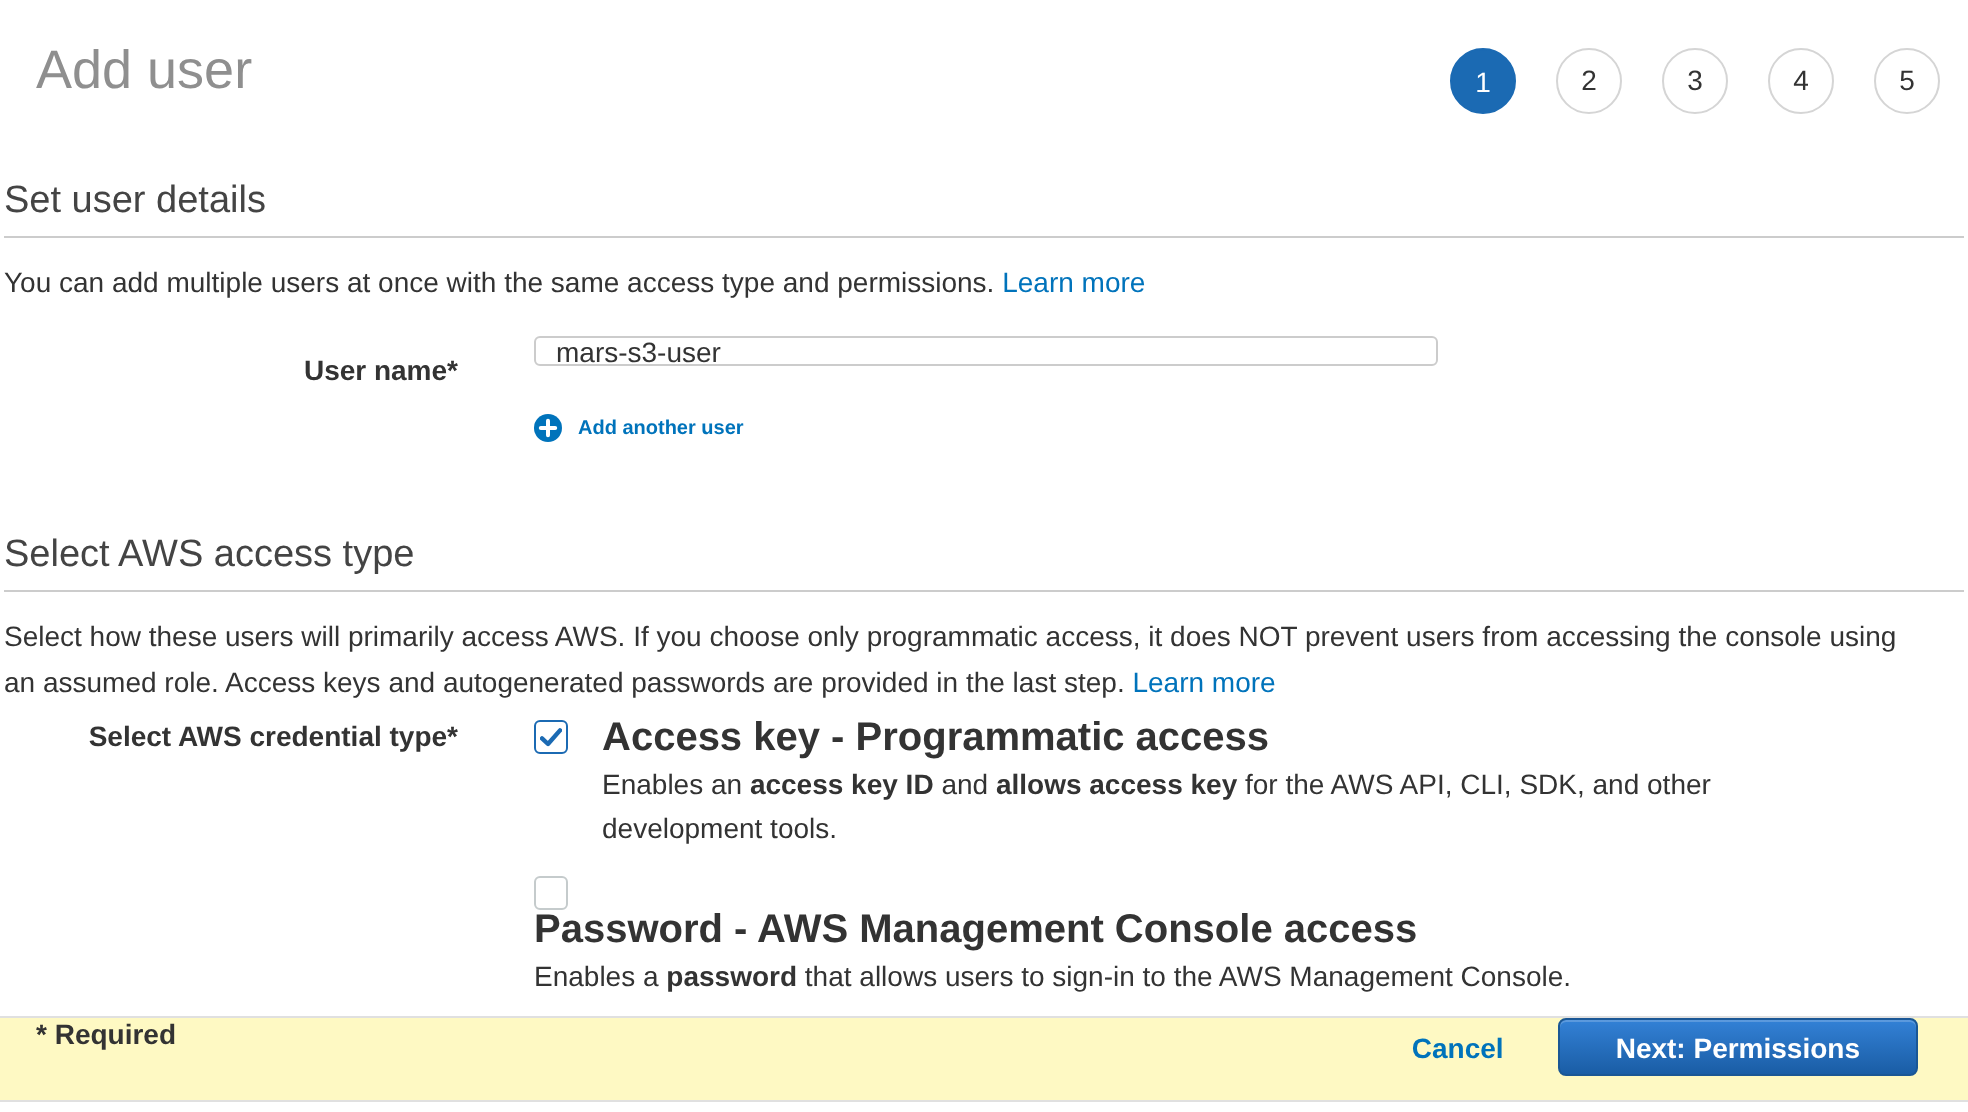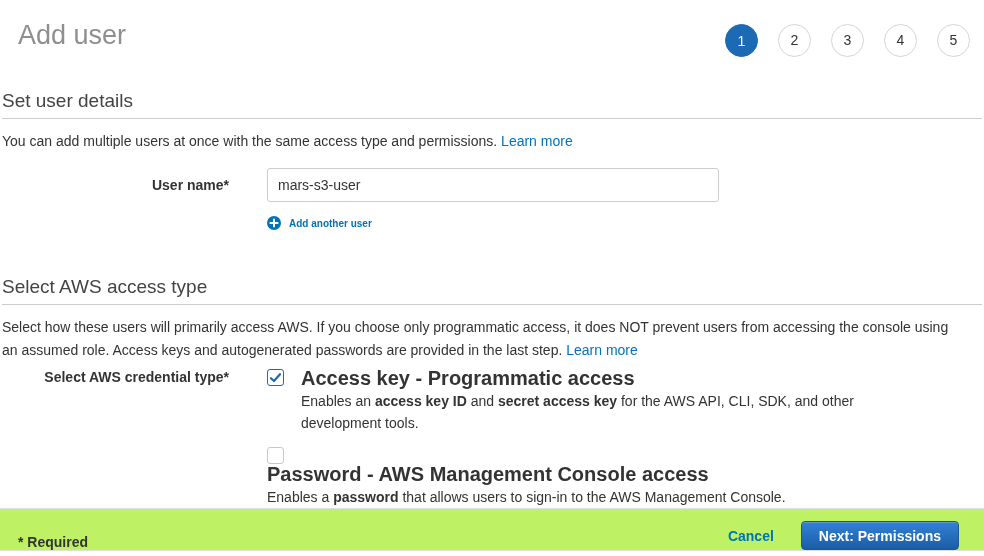--- a/index.html
+++ b/index.html
@@ -77,21 +77,21 @@
     margin-right: 18px;
     text-align: right;
     font-size: 14px;
     font-weight: 700;
     color: #333;
   }
   .form-label.for-input { padding-top: 9px; }
   .form-label.for-options { padding-top: 1px; }
   .username-input {
     width: 452px;
-    height: 34px;
+    height: 15px;
     border: 1px solid #ccc;
     border-radius: 3px;
     padding: 0 10px;
     font-size: 14px;
     color: #333;
     font-family: "Liberation Sans", "DejaVu Sans", sans-serif;
     outline: none;
   }
   .add-user-row { margin-top: 14px; }
   .add-user-link {
@@ -138,41 +138,41 @@
   .option-desc .b { font-weight: 700; }
   
   .footer {
     position: absolute;
     left: 0; right: 0;
     top: 508px;
     height: 43px;
     border-top: 1px solid #e0e0e0;
     border-bottom: 1px solid #e0e0e0;
     display: flex;
-    align-items: flex-end;
+    align-items: flex-start;
     padding: 0 25px 0 18px;
-    background: #bef264;
+    background: #fef9c3;
   }
   .required-note {
     font-size: 14px;
     font-weight: 700;
     color: #333;
   }
   .footer-actions { margin-left: auto; display: flex; align-items: center; }
   .cancel-link {
     font-size: 14px;
     font-weight: 700;
     color: #0073bb;
     text-decoration: none;
     margin-right: 27px;
     cursor: pointer;
   }
   .next-button {
     height: 29px;
-    padding: 0 17px;
+    padding: 0 28px;
     background: linear-gradient(to bottom, #3381d6, #1a5da5);
     border: 1px solid #1a5795;
     border-radius: 4px;
     color: #fff;
     font-size: 14px;
     font-weight: 700;
     font-family: "Liberation Sans", "DejaVu Sans", sans-serif;
     box-shadow: inset 0 1px 0 rgba(255,255,255,0.2);
     cursor: pointer;
   }
@@ -232,21 +232,21 @@
       <div class="options">
 
         <div class="option">
           <span class="checkbox checked">
             <svg width="11" height="10" viewBox="0 0 11 10">
               <path d="M1 5.2 L4 8 L10 1.2" fill="none" stroke="#1b6ab3" stroke-width="2.2" stroke-linecap="round" stroke-linejoin="round"></path>
             </svg>
           </span>
           <div class="option-text">
             <div class="option-title">Access key - Programmatic access</div>
-            <div class="option-desc"><span>Enables an </span><span class="b">access key ID</span><span> and </span><span class="b">secret access key</span><span> for the AWS API, CLI, SDK, and other development tools.</span></div>
+            <div class="option-desc"><span>Enables an </span><span class="b">access key ID</span><span> and </span><span class="b">allows access key</span><span> for the AWS API, CLI, SDK, and other development tools.</span></div>
           </div>
         </div>
 
         <div class="option">
           <span class="checkbox"></span>
           <div class="option-text">
             <div class="option-title">Password - AWS Management Console access</div>
             <div class="option-desc"><span>Enables a </span><span class="b">password</span><span> that allows users to sign-in to the AWS Management Console.</span></div>
           </div>
         </div>

